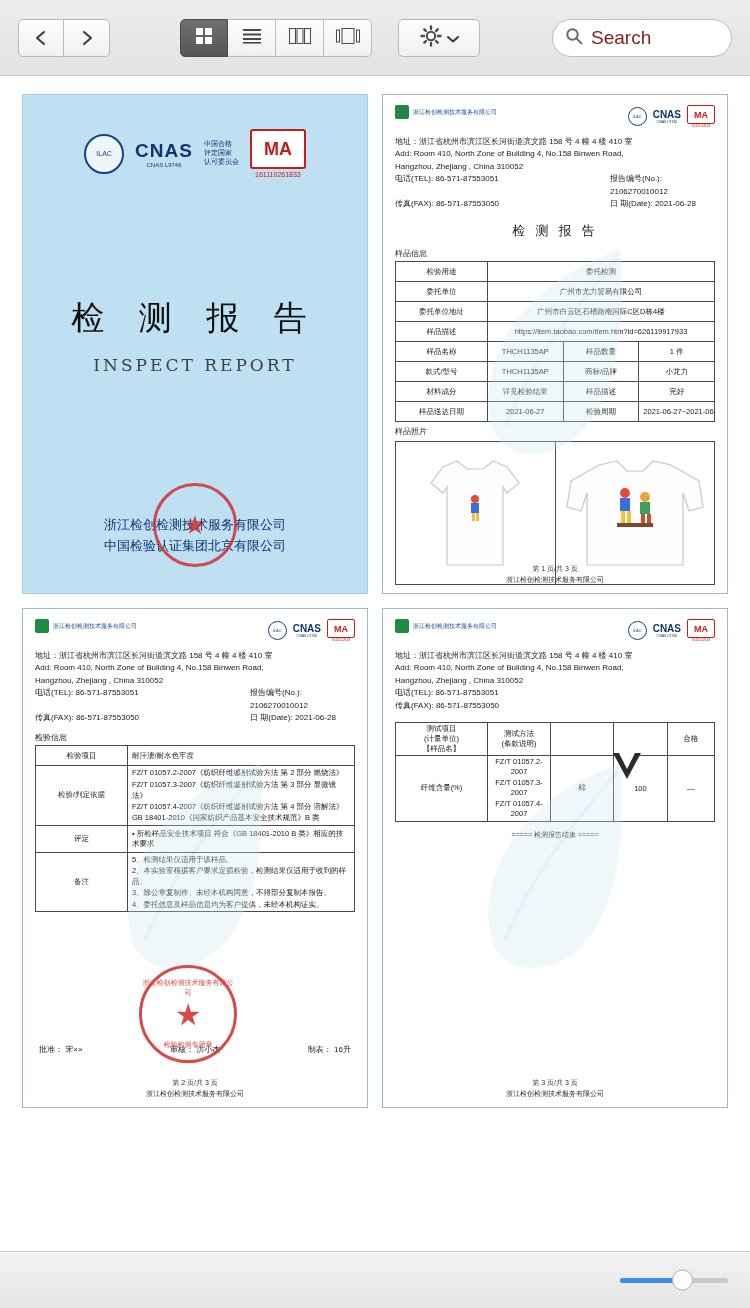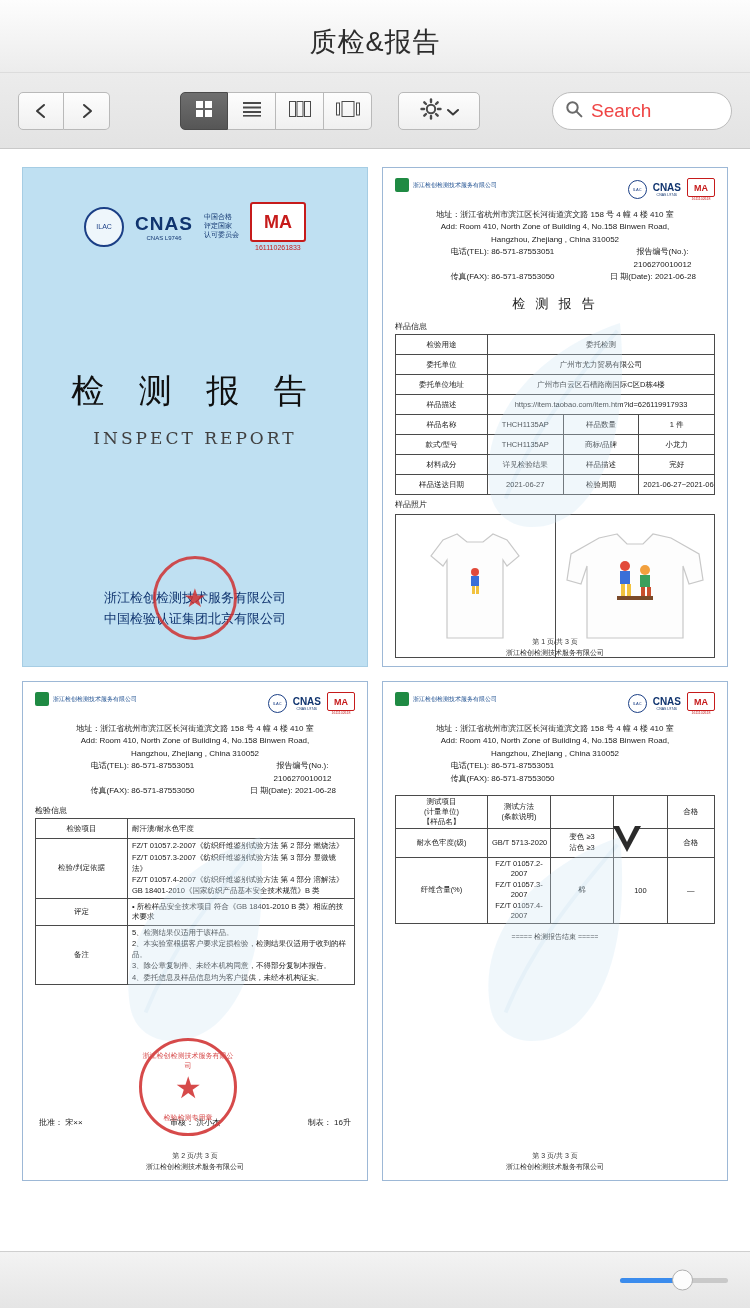--- a/index.html
+++ b/index.html
@@ -115,21 +115,21 @@
     border: 1px solid #bdbdbd;
     border-radius: 19px;
     display: flex;
     align-items: center;
     padding: 0 12px;
     box-sizing: border-box;
   }
   .searchbox .ph {
     margin-left: 8px;
     font-size: 19px;
-    color: #ef4444;
+    color: #7f1d1d;
   }
 
   
   .content {
     flex: 1 1 auto;
     background: #ffffff;
     padding: 18px 22px 0 22px;
     box-sizing: border-box;
     display: grid;
     grid-template-columns: 1fr 1fr;
@@ -240,21 +240,21 @@
     font-size: 4px; color:#1b3f86; display:flex; align-items:center; justify-content:center;
   }
   .rpt-mark-cnas { font-size: 10px; color:#10346f; font-weight: bold; }
   .rpt-mark-ma {
     width: 26px; height: 17px; border: 1px solid #c61b1b; border-radius: 2px;
     color:#c61b1b; font-weight:bold; font-size:9px;
     display:flex; align-items:center; justify-content:center;
   }
   .rpt-mark-ma-num { font-size: 3.5px; color:#c61b1b; text-align:center;}
 
-  .rpt-addr { margin-top: 8px; line-height: 1.55; font-size: 8px; text-align: center; }
+  .rpt-addr { margin-top: 8px; line-height: 1.55; font-size: 8px; }
   .rpt-addr .row { display:flex; }
   .rpt-addr .left { min-width: 215px; }
   .rpt-addr .right { }
 
   .rpt-title {
     text-align: center;
     font-size: 13px;
     letter-spacing: 3px;
     margin: 12px 0 8px 0;
     font-family: "DejaVu Serif", serif;
@@ -408,23 +408,20 @@
     border-radius: 50%;
   }
 
   .tshirt-svg { display:block; }
 </style>
 </head>
 <body>
 
 <div class="window">
 
-  <div class="titlebar">
-    <div class="titlebar-title">质检&amp;报告</div>
-  </div>
 
   <div class="toolbar">
 
     <div class="navgroup">
       <div class="navbtn">
         <span>
           <svg width="14" height="18" viewBox="0 0 14 18">
               <polyline points="10,3 3,9 10,15" fill="none" stroke="#3a3a3a" stroke-width="2" stroke-linecap="round" stroke-linejoin="round"></polyline>
             </svg>
         </span>
@@ -812,27 +809,20 @@
       <table class="grid" style="margin-top:10px">
         <tbody>
             <tr>
           <td class="lbl" style="height:30px;white-space:normal;line-height:1.3;">测试项目<br>(计量单位)<br>【样品名】</td>
           <td style="white-space:normal;line-height:1.3;">测试方法<br>(条款说明)</td>
           <td></td>
           <td style="width:14%"></td>
           <td style="width:12%">合格</td>
         </tr>
         <tr>
-          <td class="lbl">耐水色牢度(级)</td>
-          <td>GB/T 5713-2020</td>
-          <td style="white-space:normal;line-height:1.4;height:26px">变色 ≥3<br>沾色 ≥3</td>
-          <td></td>
-          <td>合格</td>
-        </tr>
-        <tr>
           <td class="lbl">纤维含量(%)</td>
           <td style="white-space:normal;line-height:1.4;height:30px">FZ/T 01057.2-2007<br>FZ/T 01057.3-2007<br>FZ/T 01057.4-2007</td>
           <td>棉</td>
           <td>100</td>
           <td>—</td>
         </tr>
       </tbody>
         </table>
 
       <div style="text-align:center;margin-top:8px;font-size:7px;">=====  检测报告结束  =====</div>

